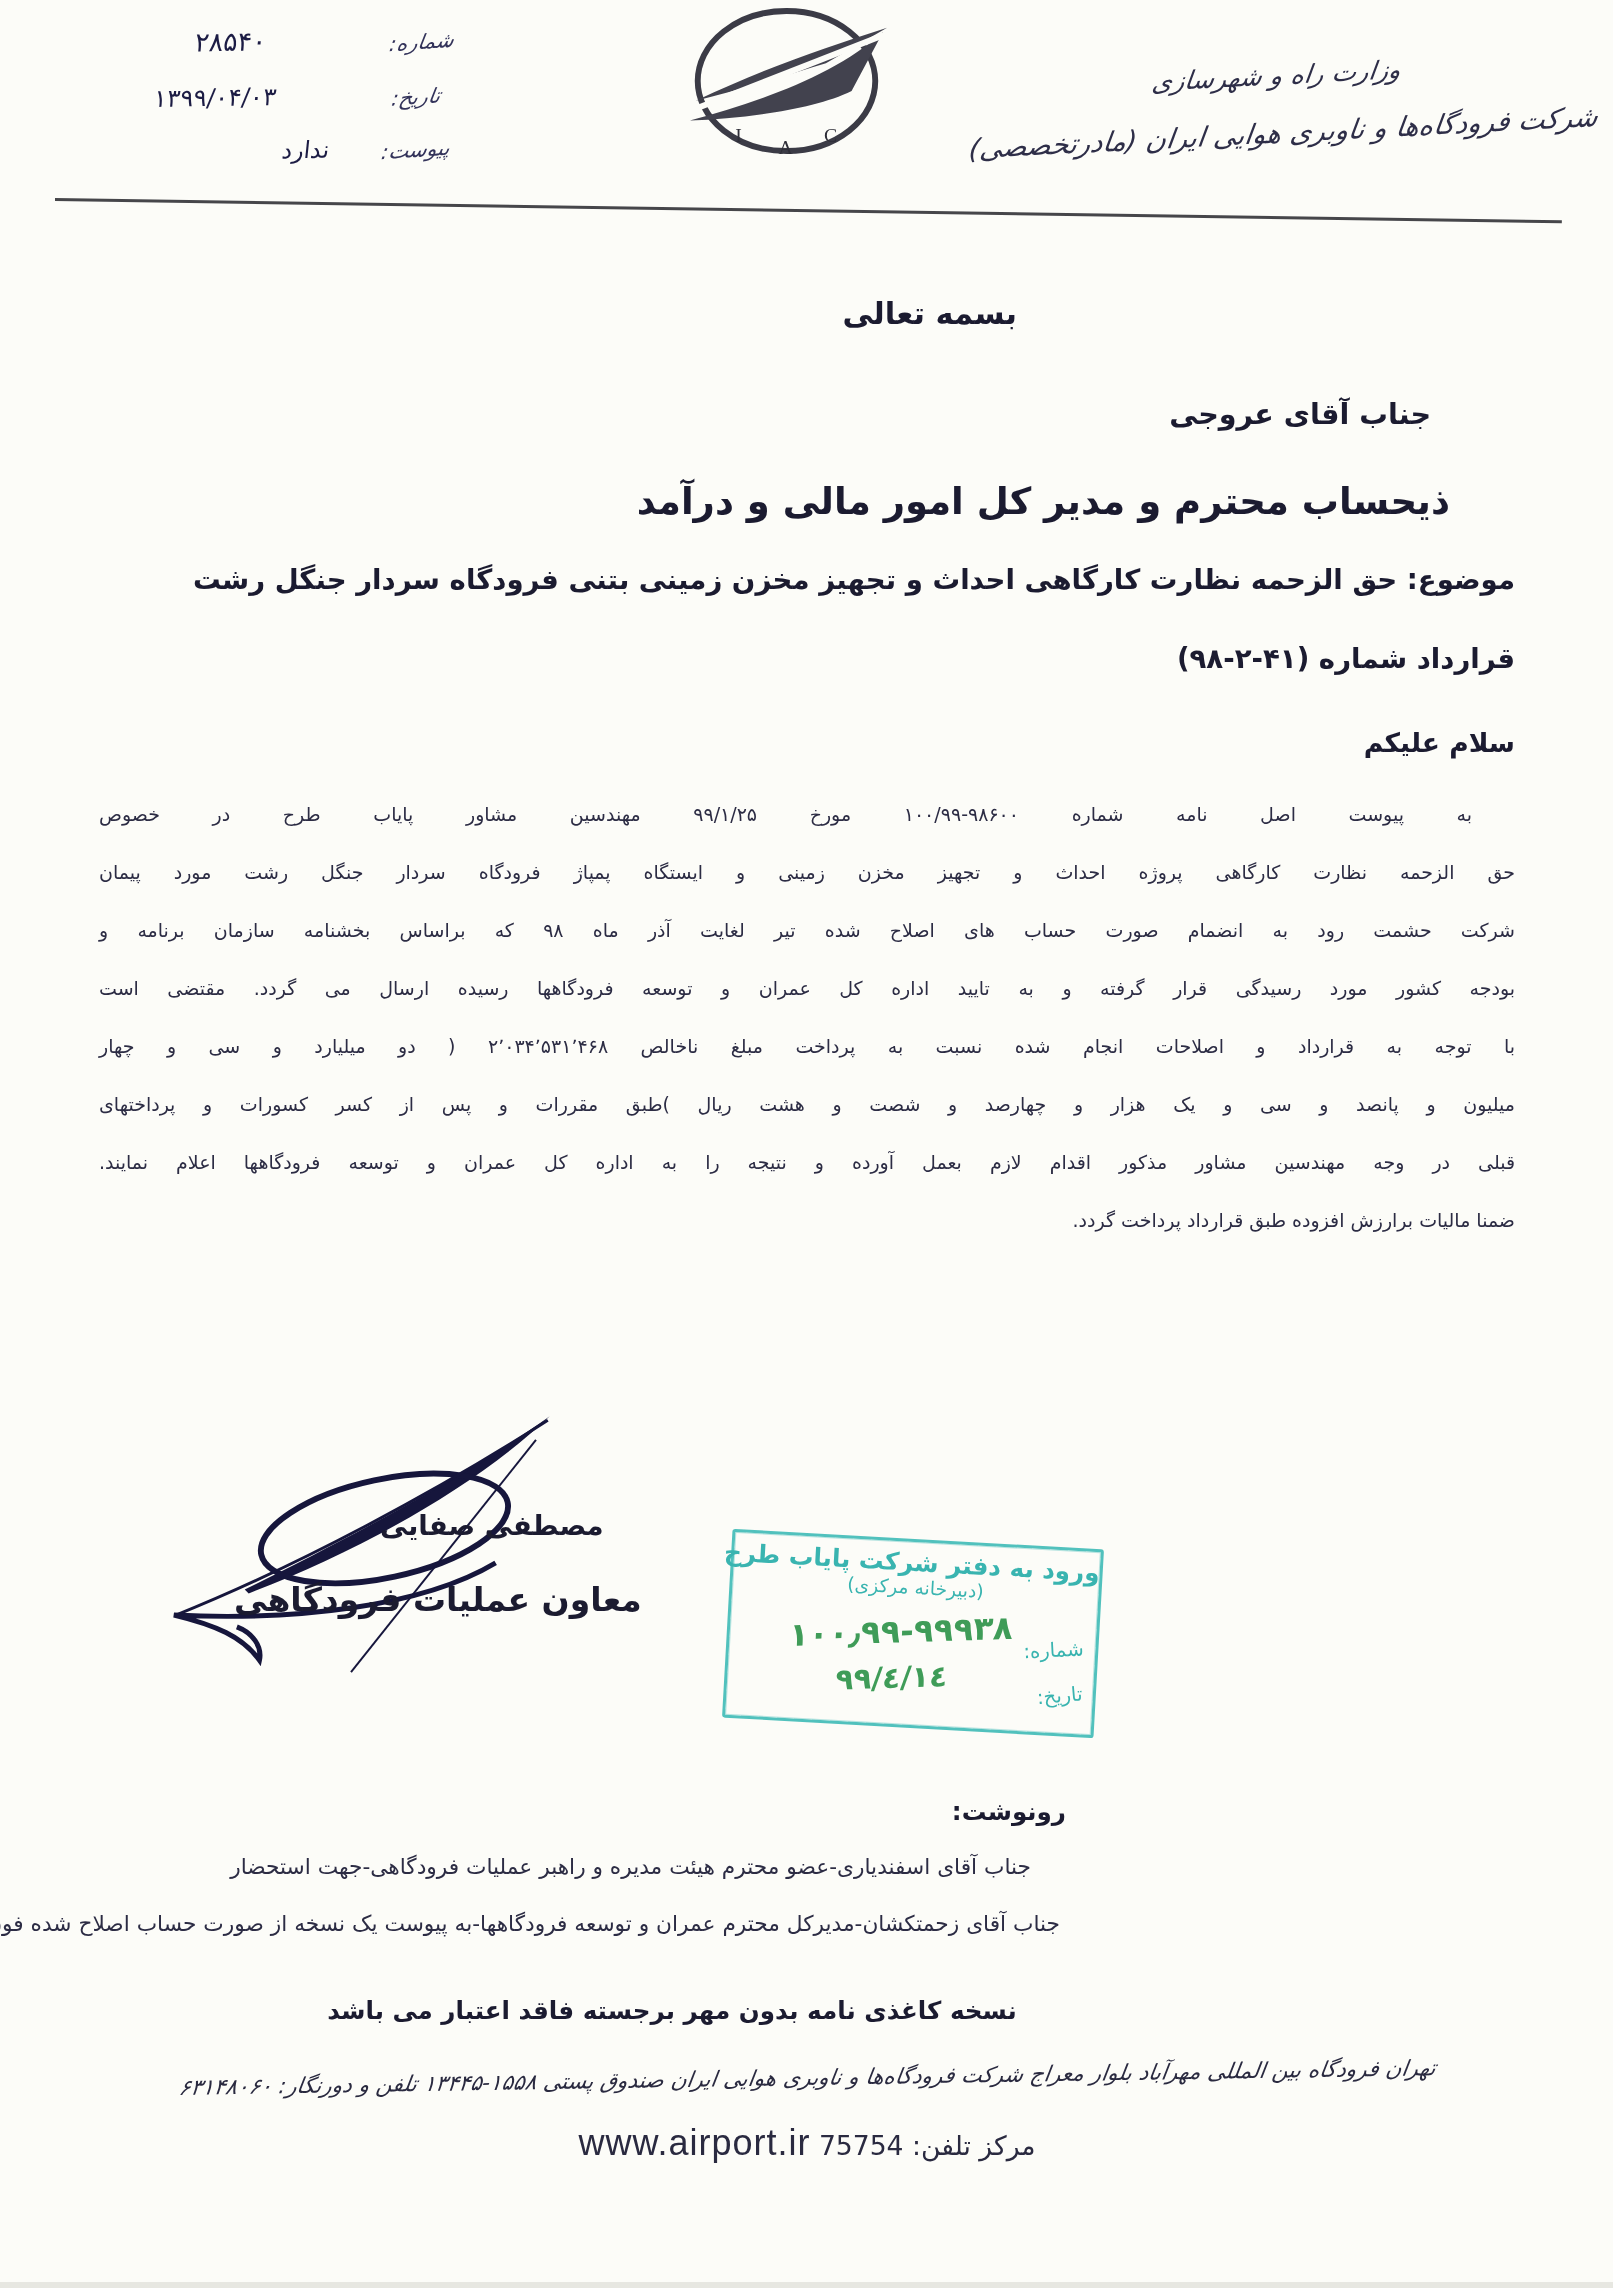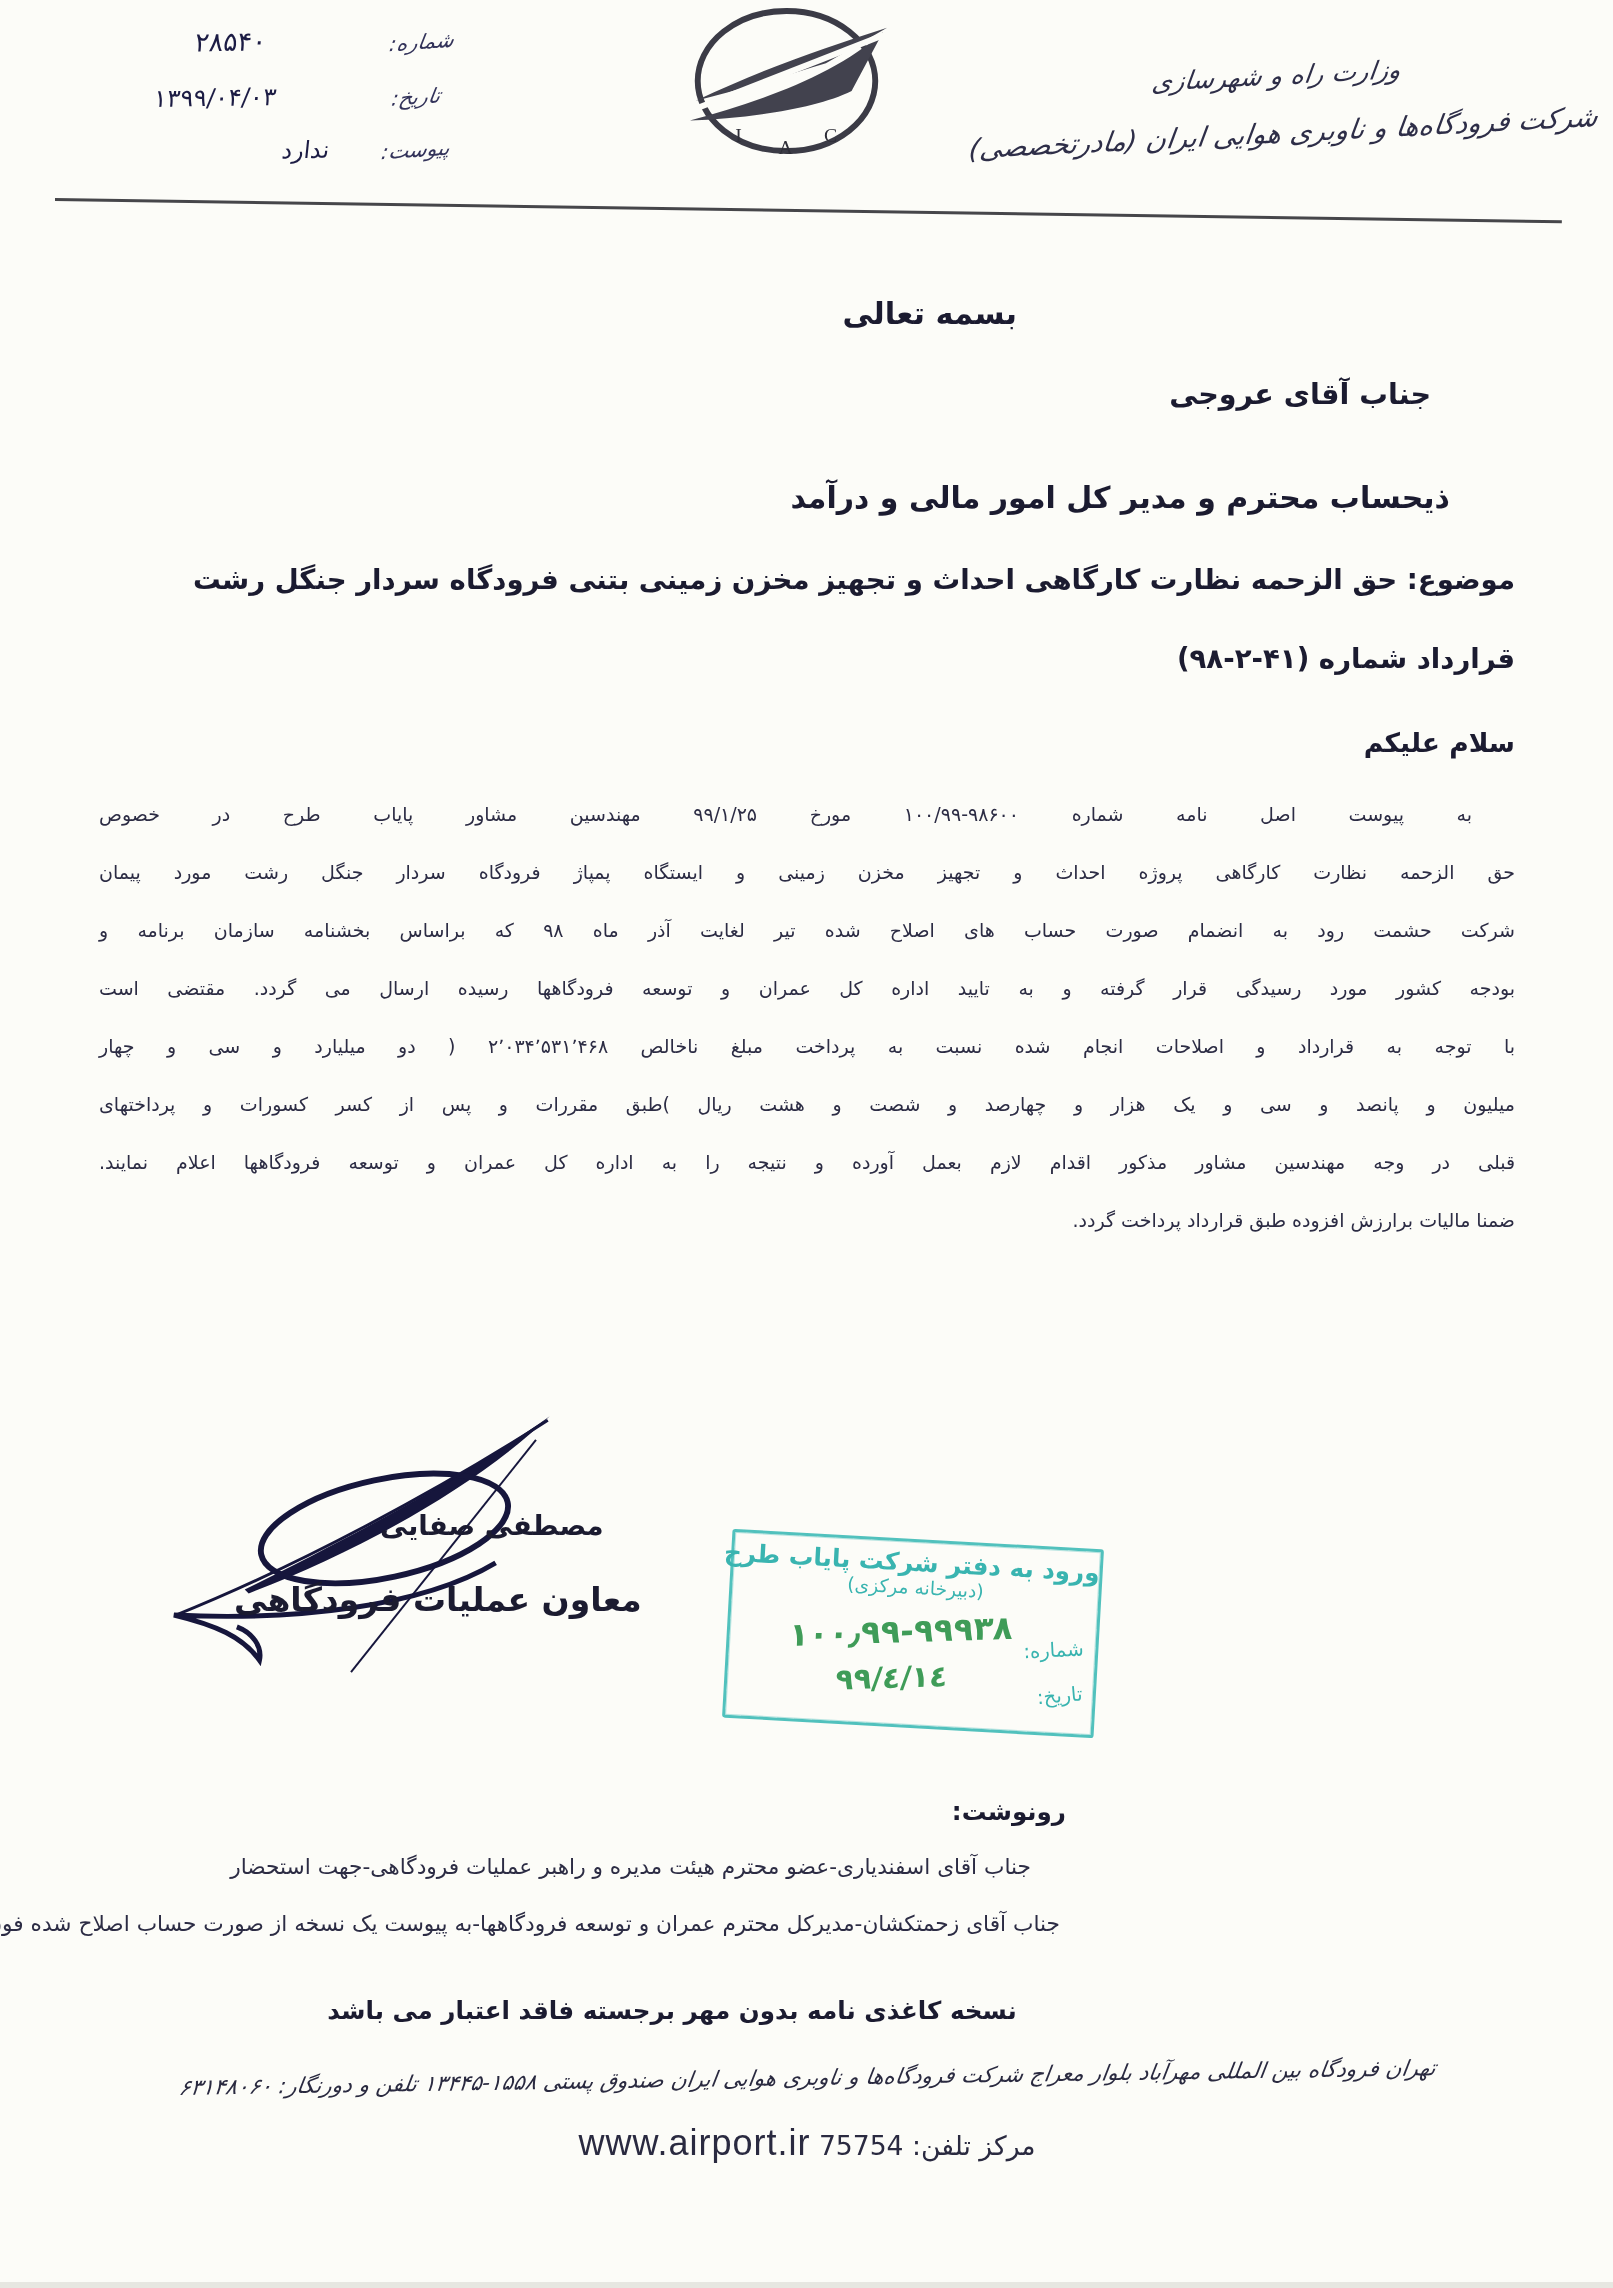--- a/index.html
+++ b/index.html
@@ -40,22 +40,22 @@
   #org-line1{top:54px;right:213px;font-size:25.6px;}
   #org-line2{top:100px;right:15.8px;font-size:27.6px;}
   #separator{
     left:55px;top:198px;width:1507px;height:3px;background:#26262c;
     transform:rotate(0.85deg);transform-origin:left center;opacity:.85;
   }
 
   
   .bold{font-weight:bold;color:#1b1b30;}
   #bismillah{top:296px;right:597px;font-size:30.5px;}
-  #recipient-name{top:377px;right:183px;font-size:28.6px;}
-  #recipient-title{top:480px;right:164px;font-size:30px;}
+  #recipient-name{top:397px;right:183px;font-size:28.6px;}
+  #recipient-title{top:480px;right:164px;font-size:37px;}
   #subject-line1{top:563px;right:99px;font-size:27.6px;}
   #subject-line2{top:642px;right:99px;font-size:27.6px;}
   #salutation{top:727px;right:99px;font-size:26.6px;}
 
   
   #body{top:785px;right:99px;width:1416px;}
   .bl{
     direction:rtl;height:58px;line-height:58px;font-size:19px;
     color:#2c2c44;white-space:nowrap;
     text-align:justify;text-align-last:justify;

